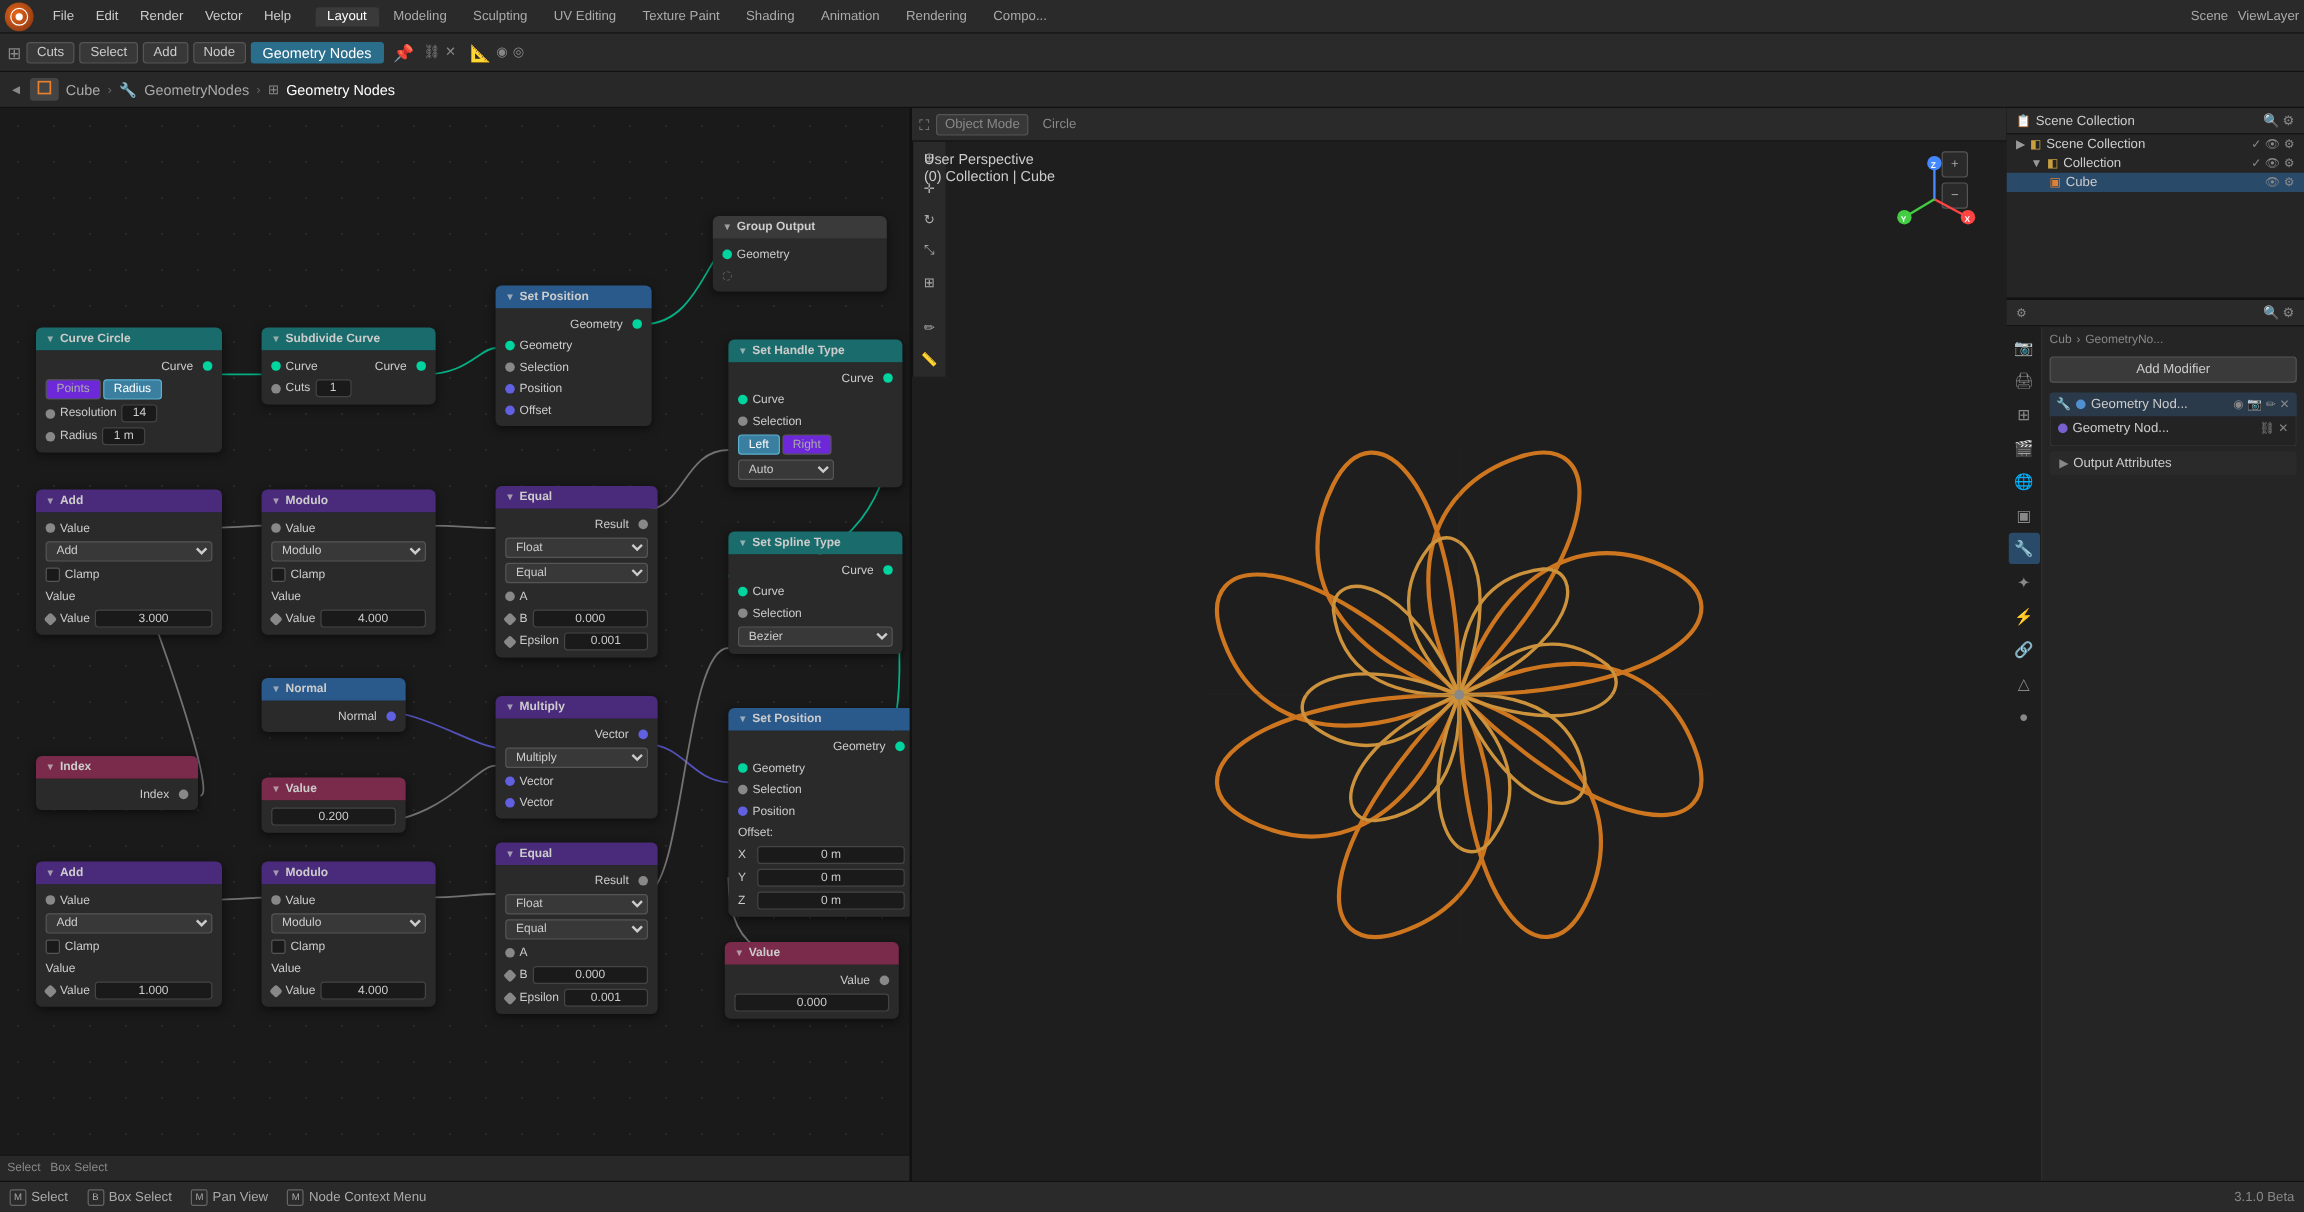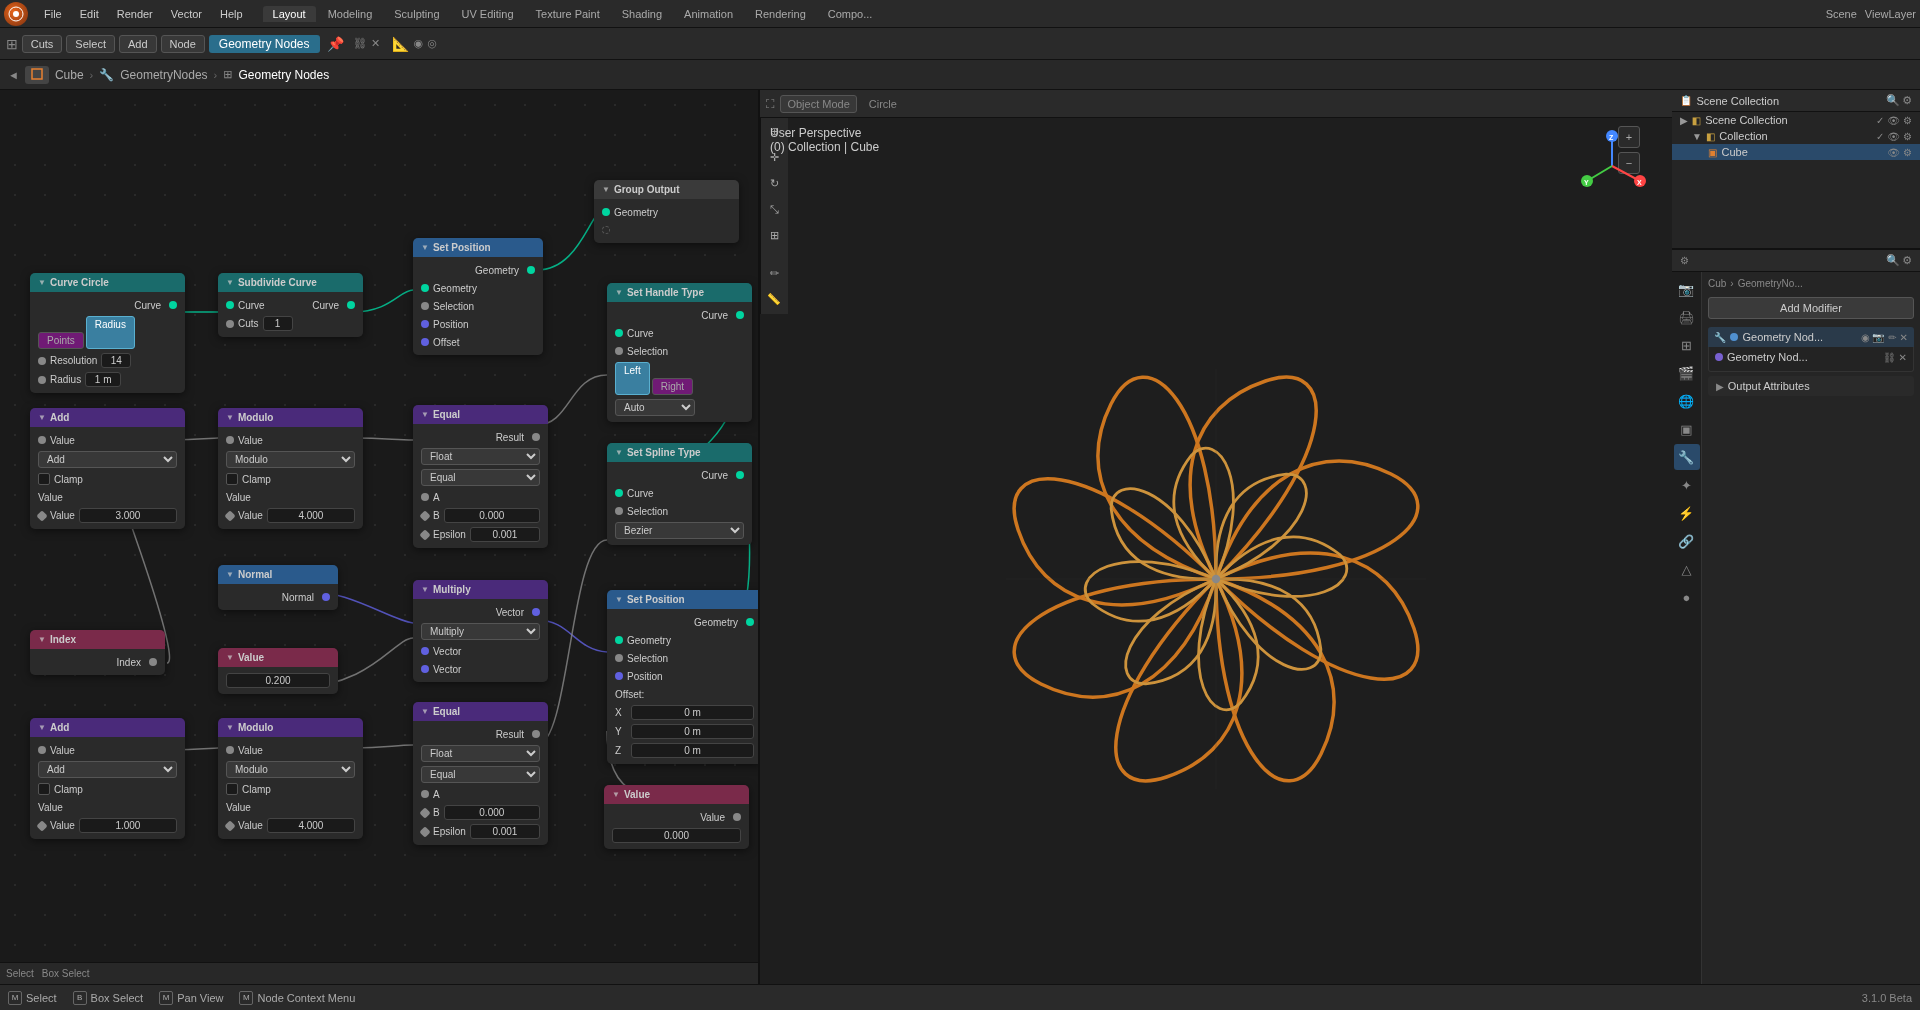--- a/index.html
+++ b/index.html
@@ -226,23 +226,22 @@
       font-size: 10px;
       cursor: pointer;
       border: 1px solid #555;
     }
     .node-btn.active {
       background: #3a7fa0;
       border-color: #5ab0d0;
       color: #fff;
     }
     .node-btn:not(.active) {
-      background: #701a75;
+      background: #6d28d9;
       color: #aaa;
-      margin-top: 16px;
     }
 
     
     .header-teal { background: #1a6b6b; }
     .header-blue { background: #2a5a8c; }
     .header-red-pink { background: #7a2a4a; }
     .header-purple { background: #4a2a7a; }
     .header-gray { background: #3a3a3a; }
 
     

